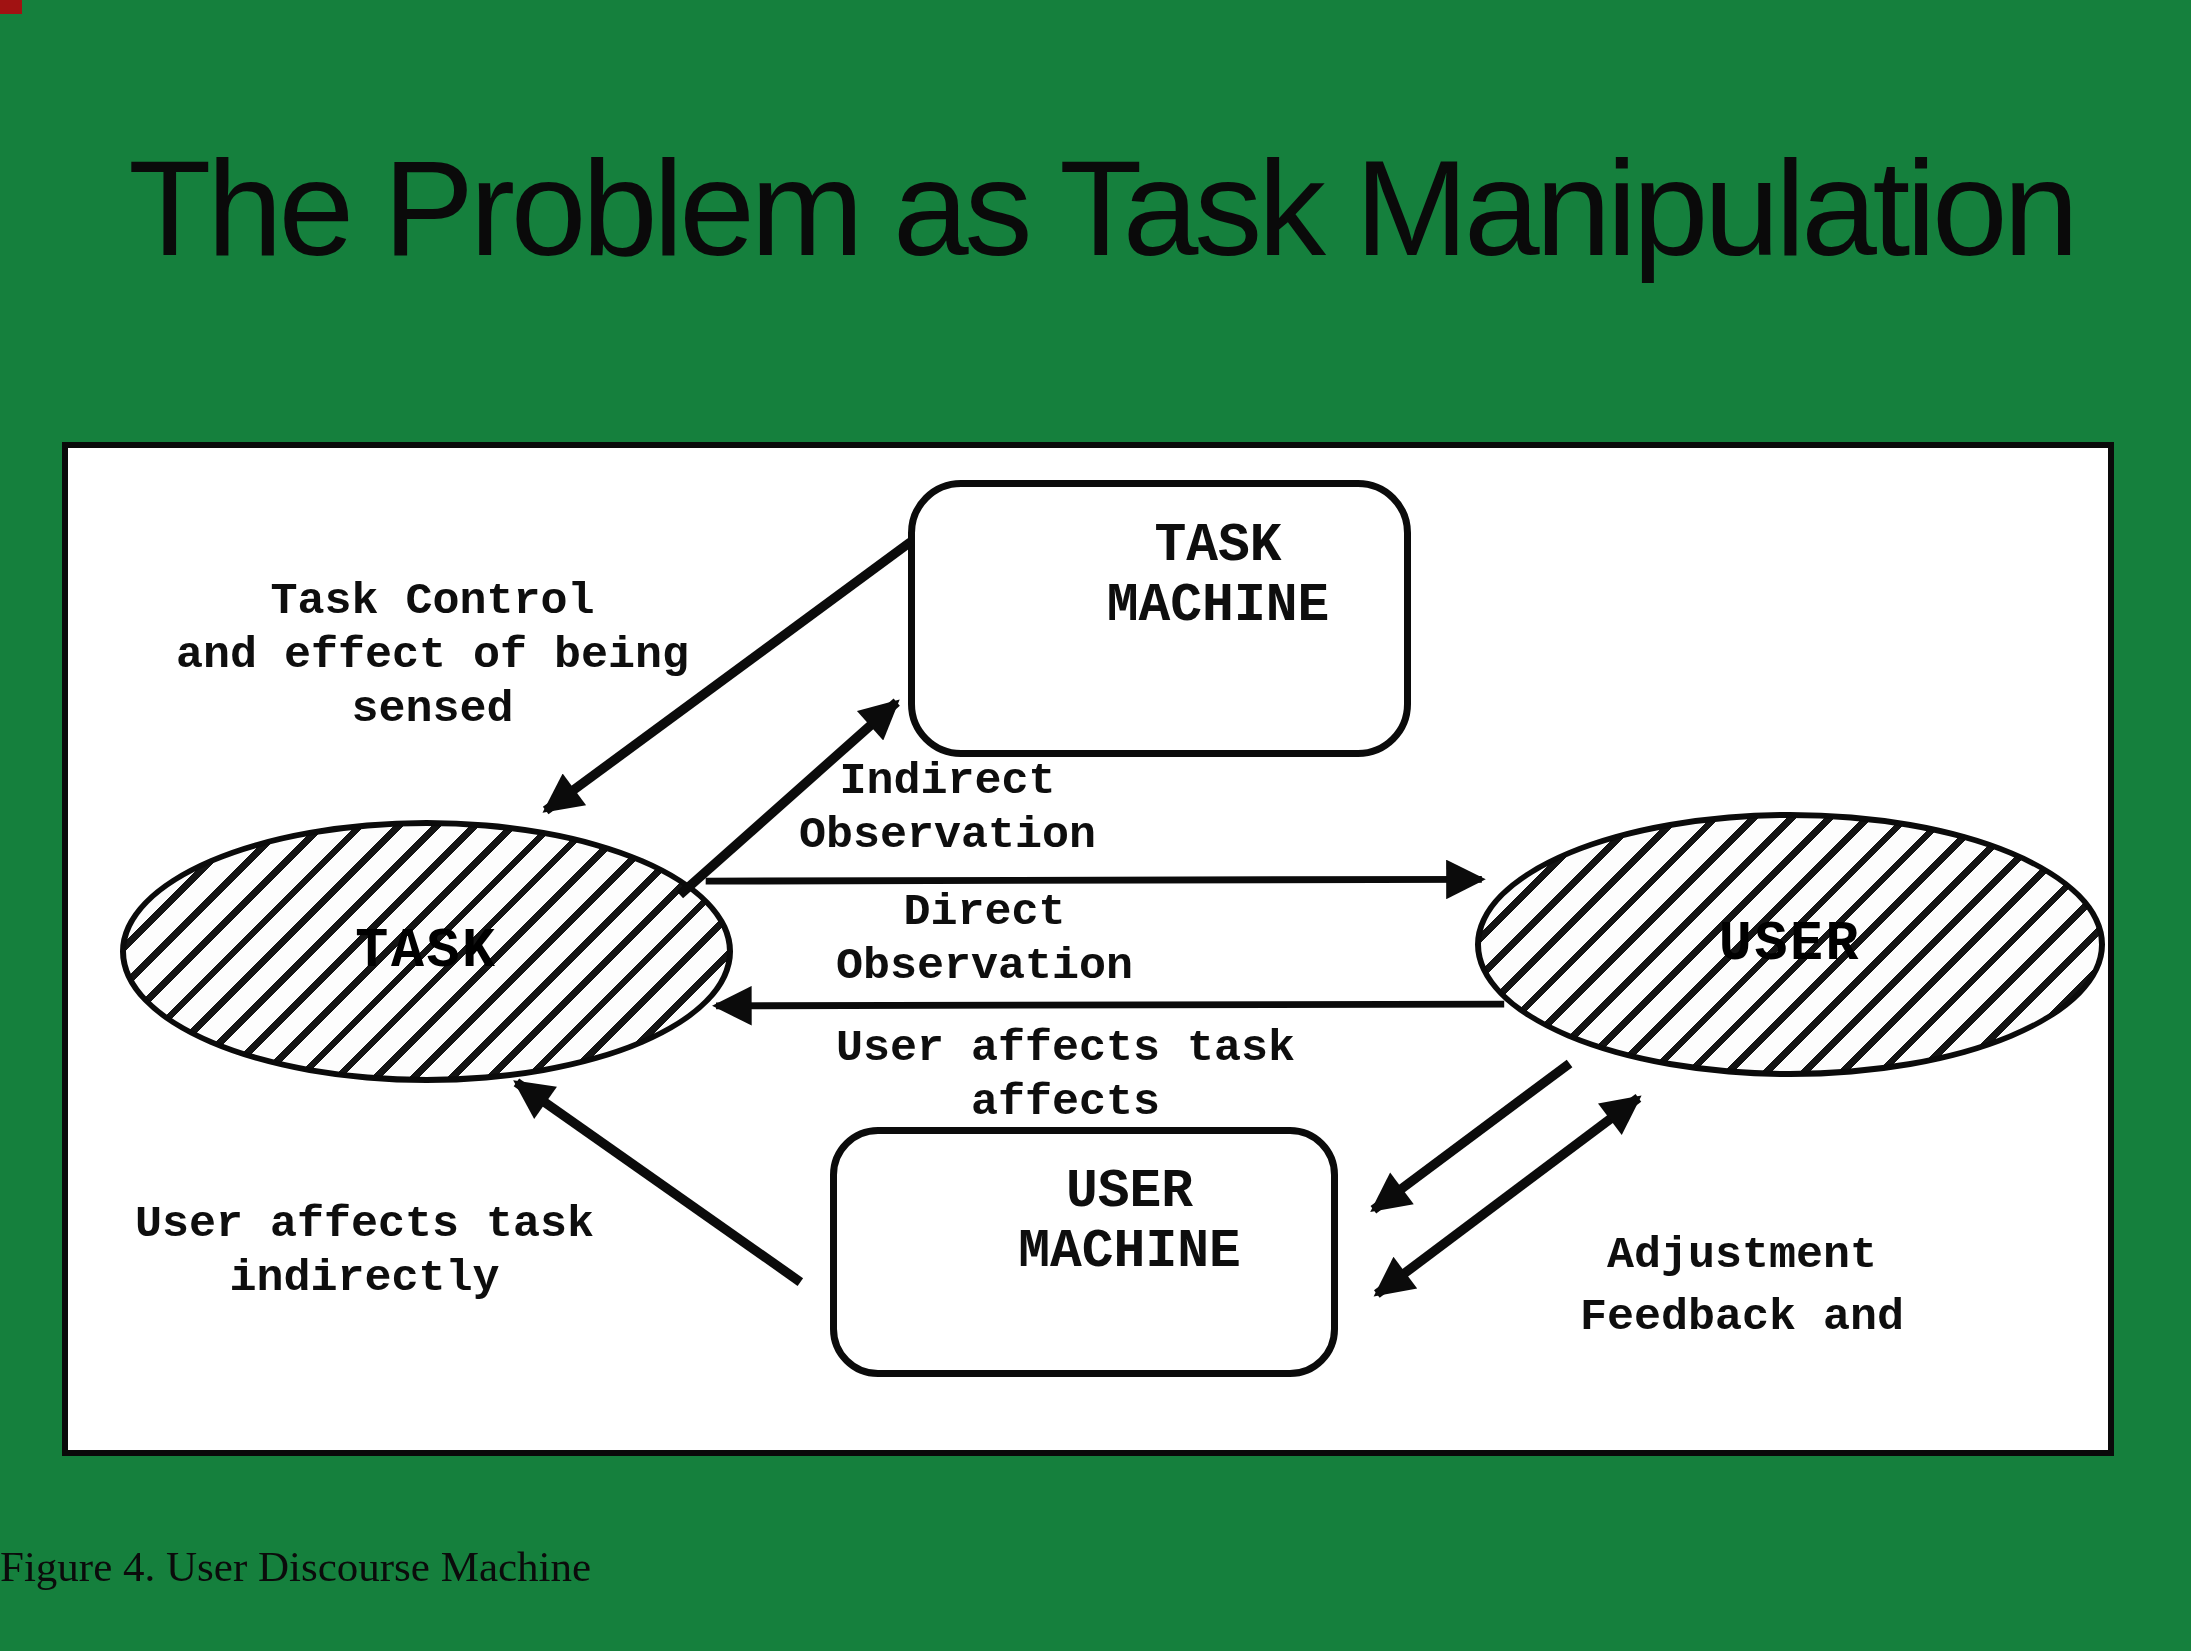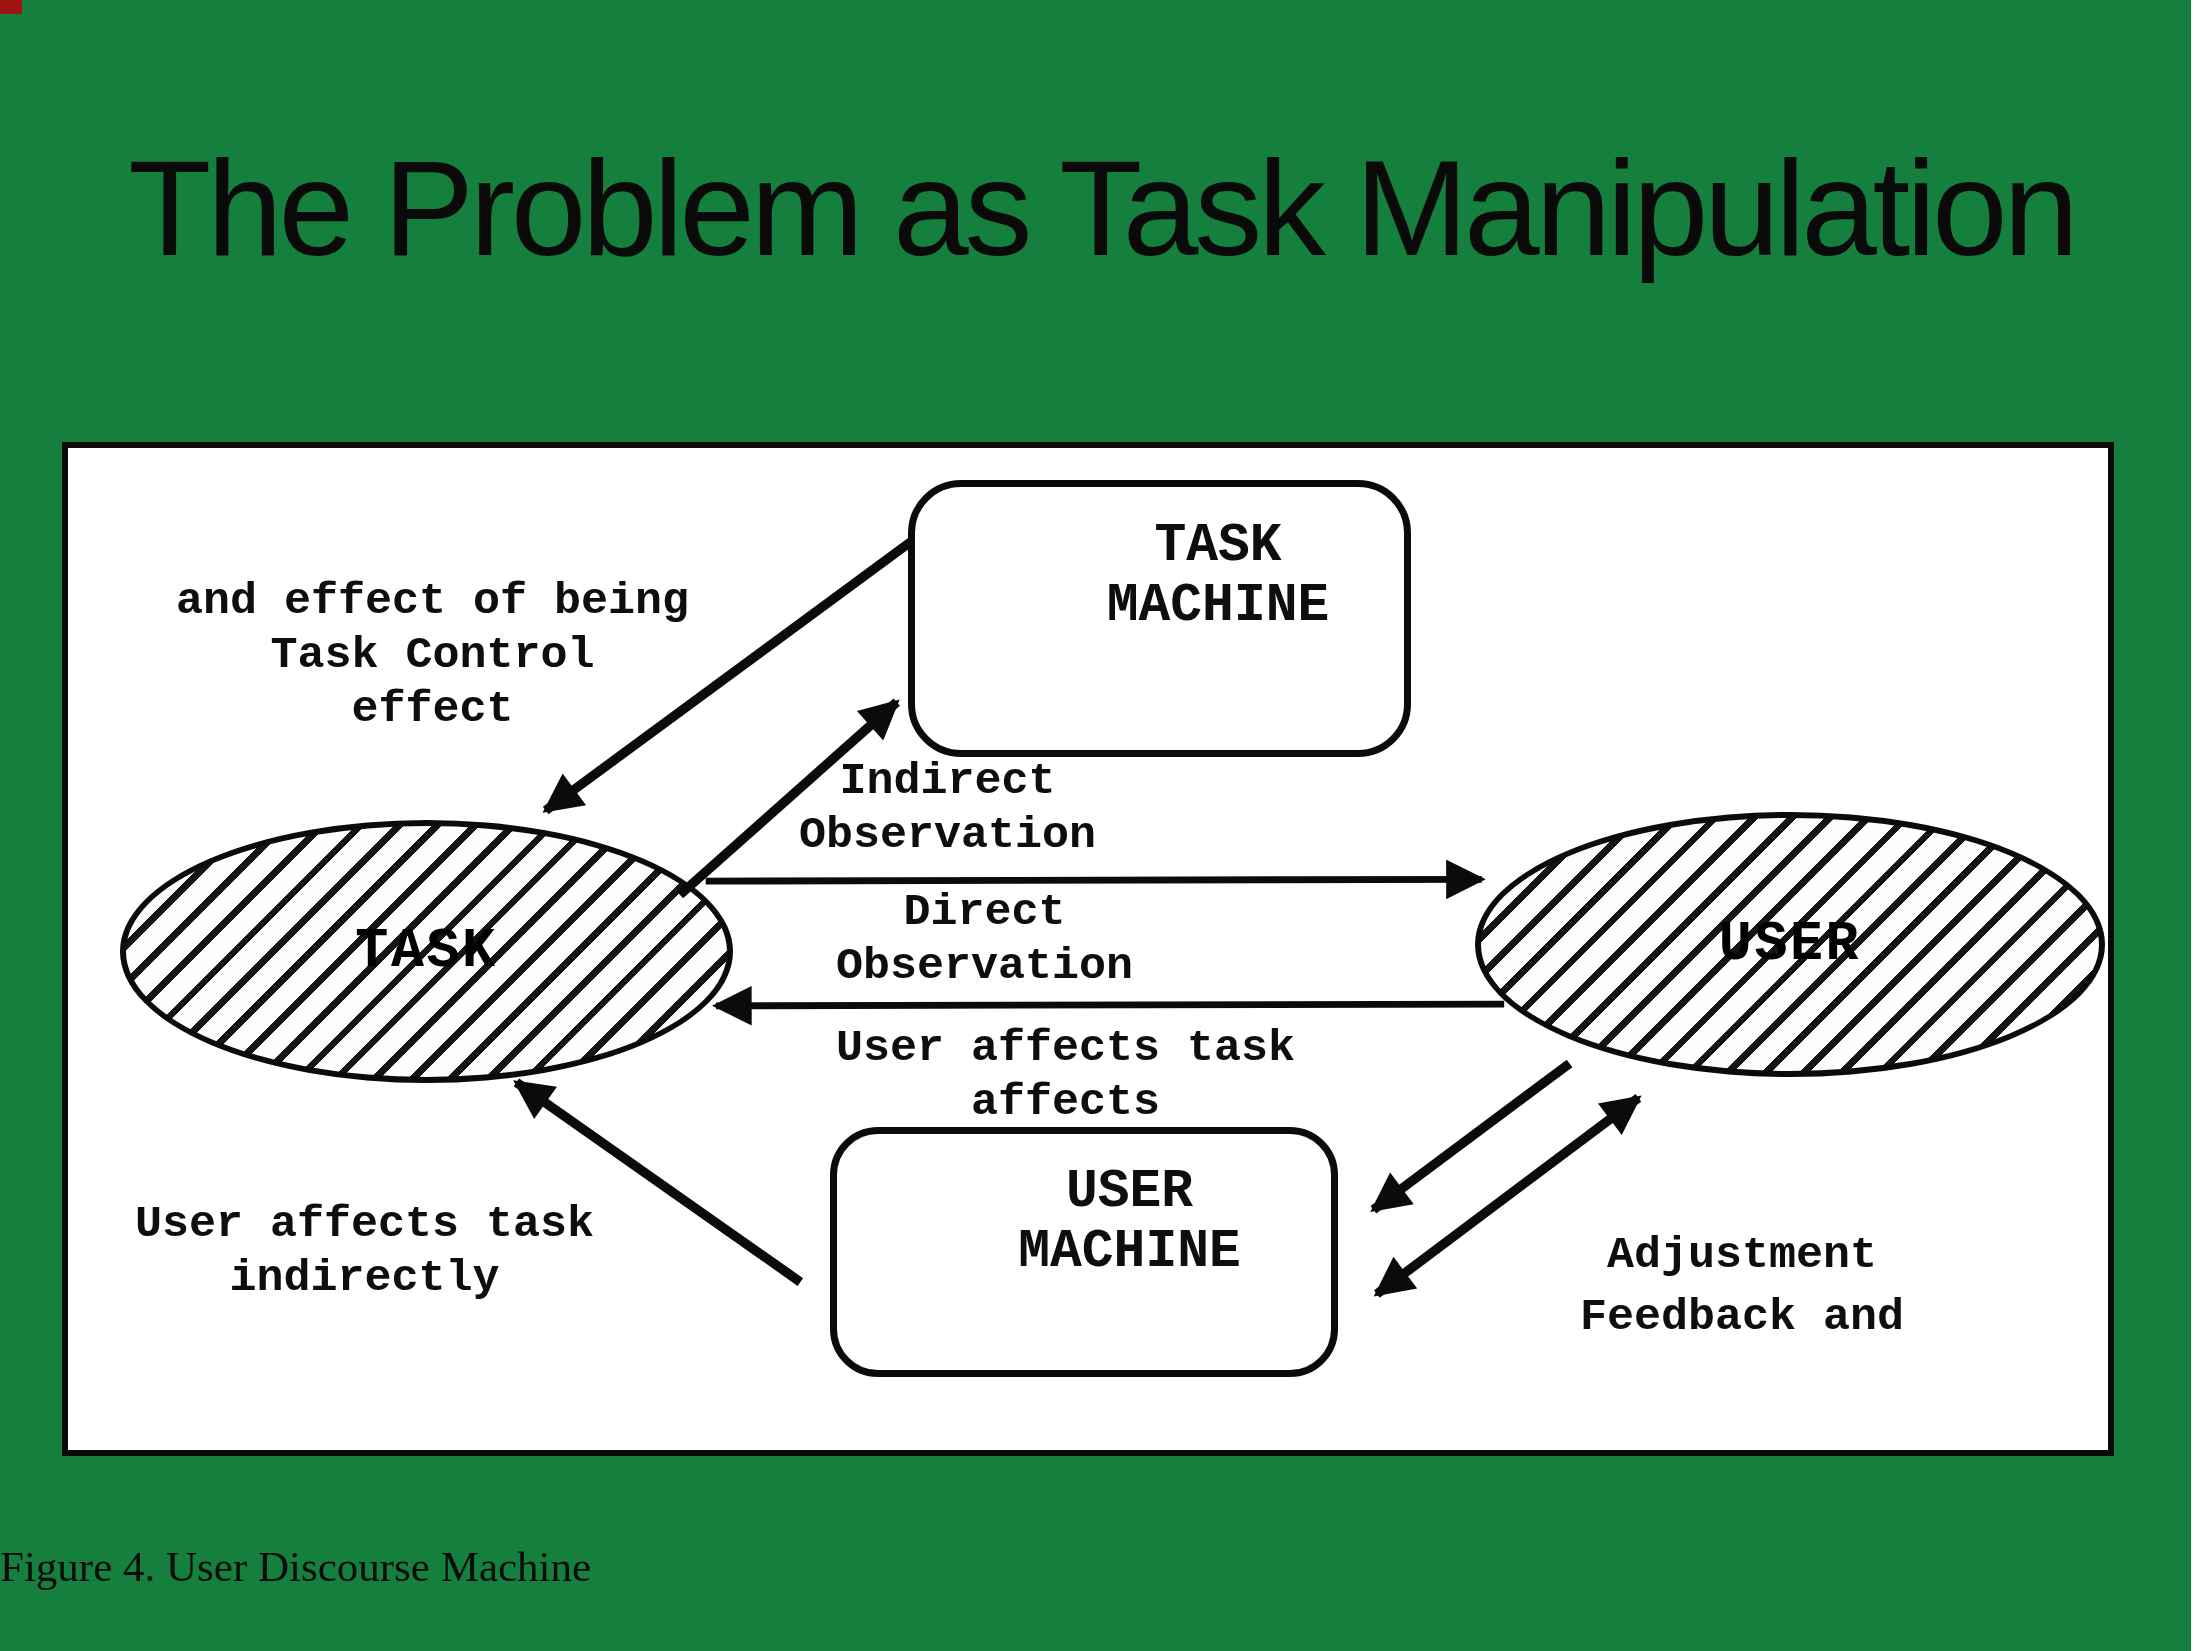--- a/index.html
+++ b/index.html
@@ -78,23 +78,23 @@
 
   <div class="ellipse task">
     <span class="elabel mono">TASK</span>
   </div>
 
   <div class="ellipse user">
     <span class="elabel mono">USER</span>
   </div>
 
   <div class="ann mono" id="ann-task-control">
+    <div>Task Control</div>
     <div>and effect of being</div>
-    <div>Task Control</div>
-    <div>effect</div>
+    <div>sensed</div>
   </div>
 
   <div class="ann mono" id="ann-indirect">
     <div>Indirect</div>
     <div>Observation</div>
   </div>
 
   <div class="ann mono" id="ann-direct">
     <div>Direct</div>
     <div>Observation</div>

